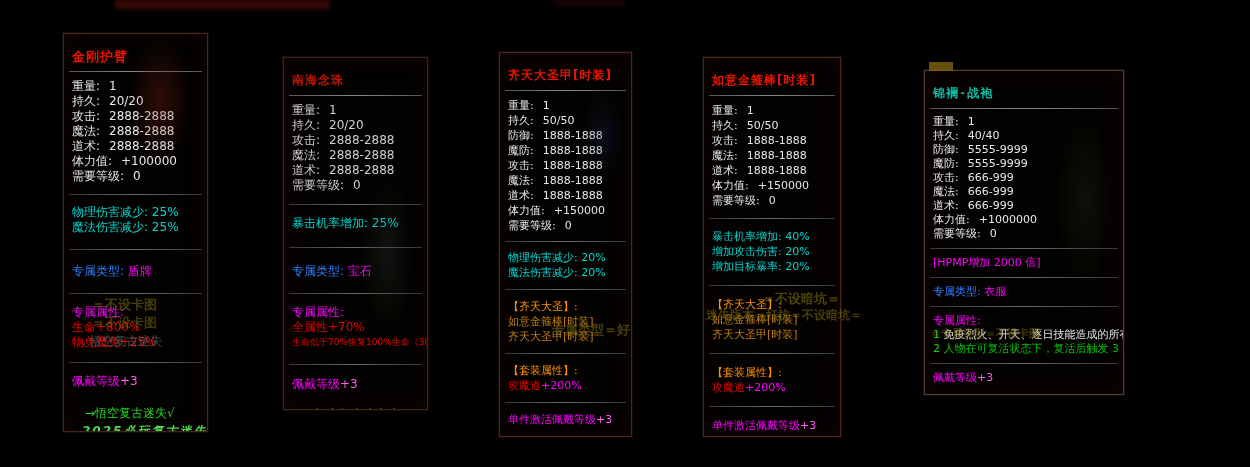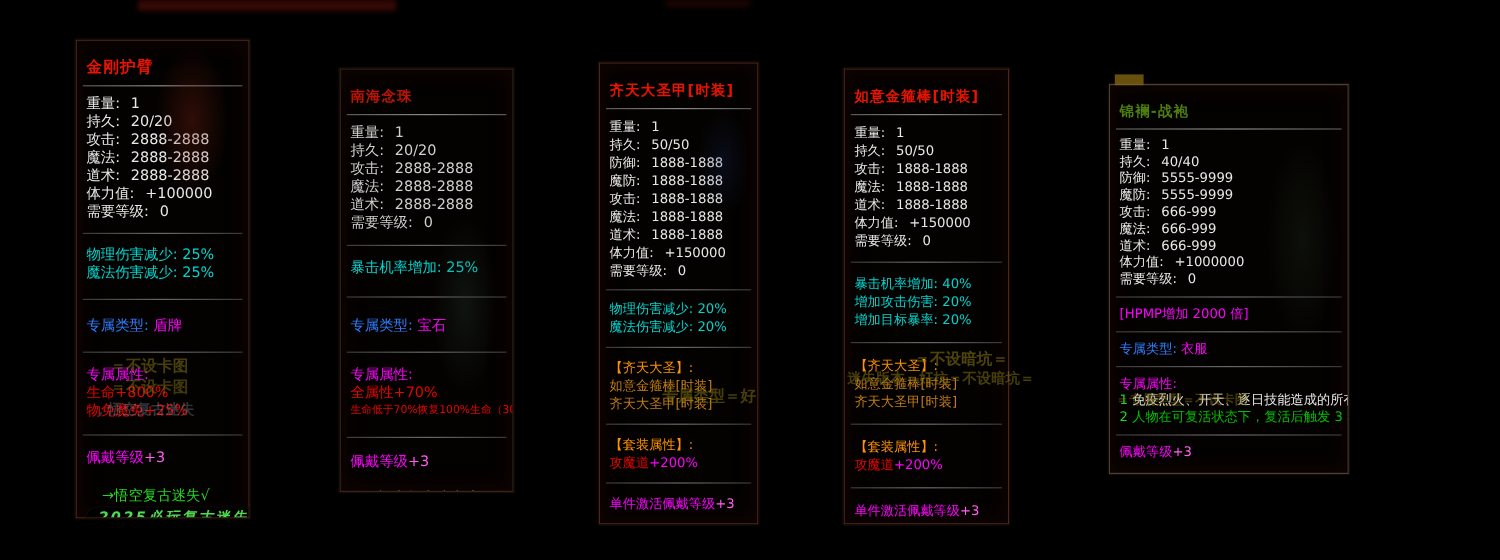--- a/index.html
+++ b/index.html
@@ -172,21 +172,21 @@
       <div class="line"><span style="color: rgb(255, 146, 0);">【套装属性】:</span></div>
       <div class="line"><span style="color: rgb(230, 4, 0);">攻魔道</span><span style="color: rgb(255, 0, 255);">+200%</span></div>
       <div class="gap" style="height: 8px;"></div>
       <div class="divider"></div>
       <div class="gap" style="height: 8px;"></div>
       <div class="line"><span style="color: rgb(255, 0, 255);">单件激活佩戴等级</span><span style="color: rgb(255, 94, 240);">+3</span></div>
       <div class="gap" style="height: 8px;"></div>
       <div class="divider"></div>
     </div>
     <div class="panel cmp" style="left: 924px; top: 70px; width: 200px; height: 325px;">
-      <div class="line title"><span style="color: #4d7c0f;">锦襕-战袍</span></div>
+      <div class="line title"><span style="color: #14b8a6; font-family: Liberation Mono, monospace;">锦襕-战袍</span></div>
       <div class="divider bright"></div>
       <div class="gap" style="height: 3px;"></div>
       <div class="line stat"><span style="color: rgb(232, 232, 232);">重量:</span><span class="val" style="color: rgb(232, 232, 232);">1</span></div>
       <div class="line stat"><span style="color: rgb(232, 232, 232);">持久:</span><span class="val" style="color: rgb(232, 232, 232);">40/40</span></div>
       <div class="line stat"><span style="color: rgb(232, 232, 232);">防御:</span><span class="val" style="color: rgb(232, 232, 232);">5555-9999</span></div>
       <div class="line stat"><span style="color: rgb(232, 232, 232);">魔防:</span><span class="val" style="color: rgb(232, 232, 232);">5555-9999</span></div>
       <div class="line stat"><span style="color: rgb(232, 232, 232);">攻击:</span><span class="val" style="color: rgb(232, 232, 232);">666-999</span></div>
       <div class="line stat"><span style="color: rgb(232, 232, 232);">魔法:</span><span class="val" style="color: rgb(232, 232, 232);">666-999</span></div>
       <div class="line stat"><span style="color: rgb(232, 232, 232);">道术:</span><span class="val" style="color: rgb(232, 232, 232);">666-999</span></div>
       <div class="line stat"><span style="color: rgb(232, 232, 232);">体力值:</span><span class="val" style="color: rgb(232, 232, 232);">+1000000</span></div>

